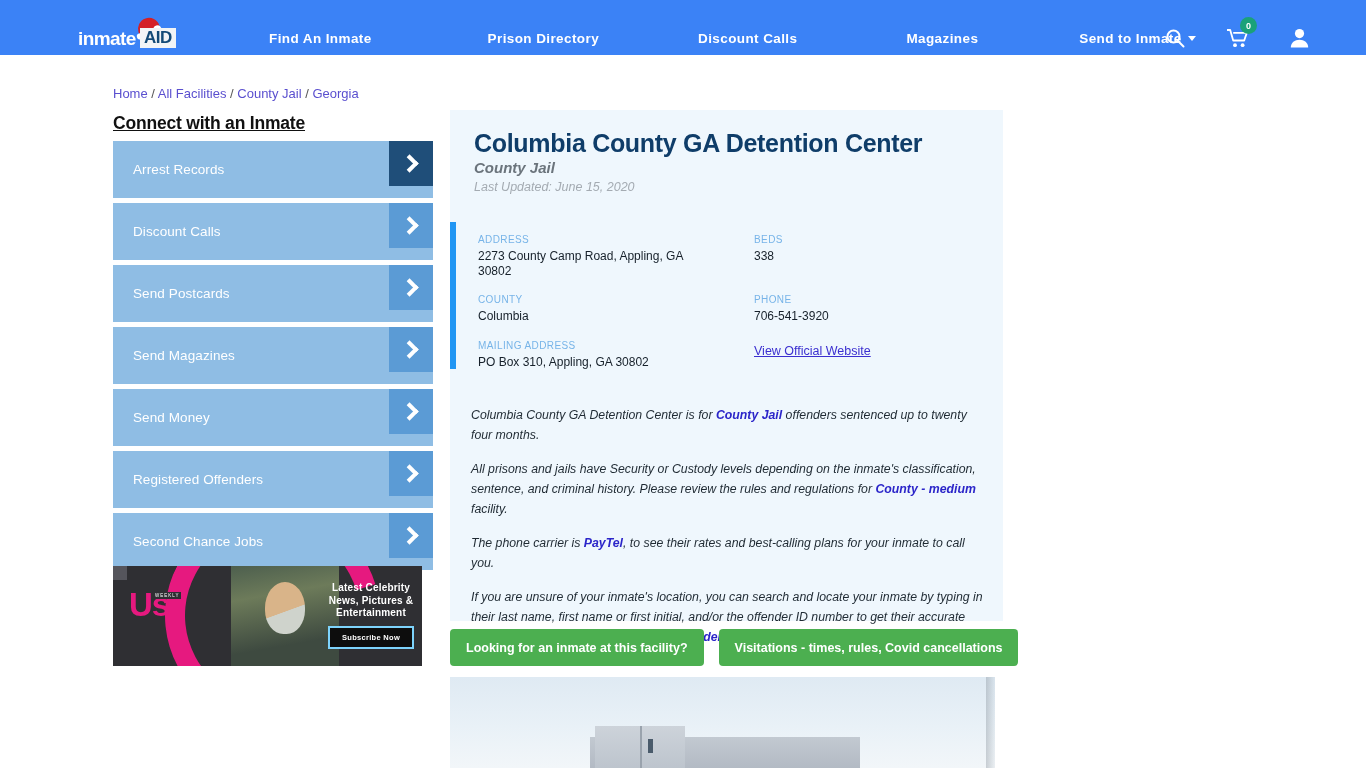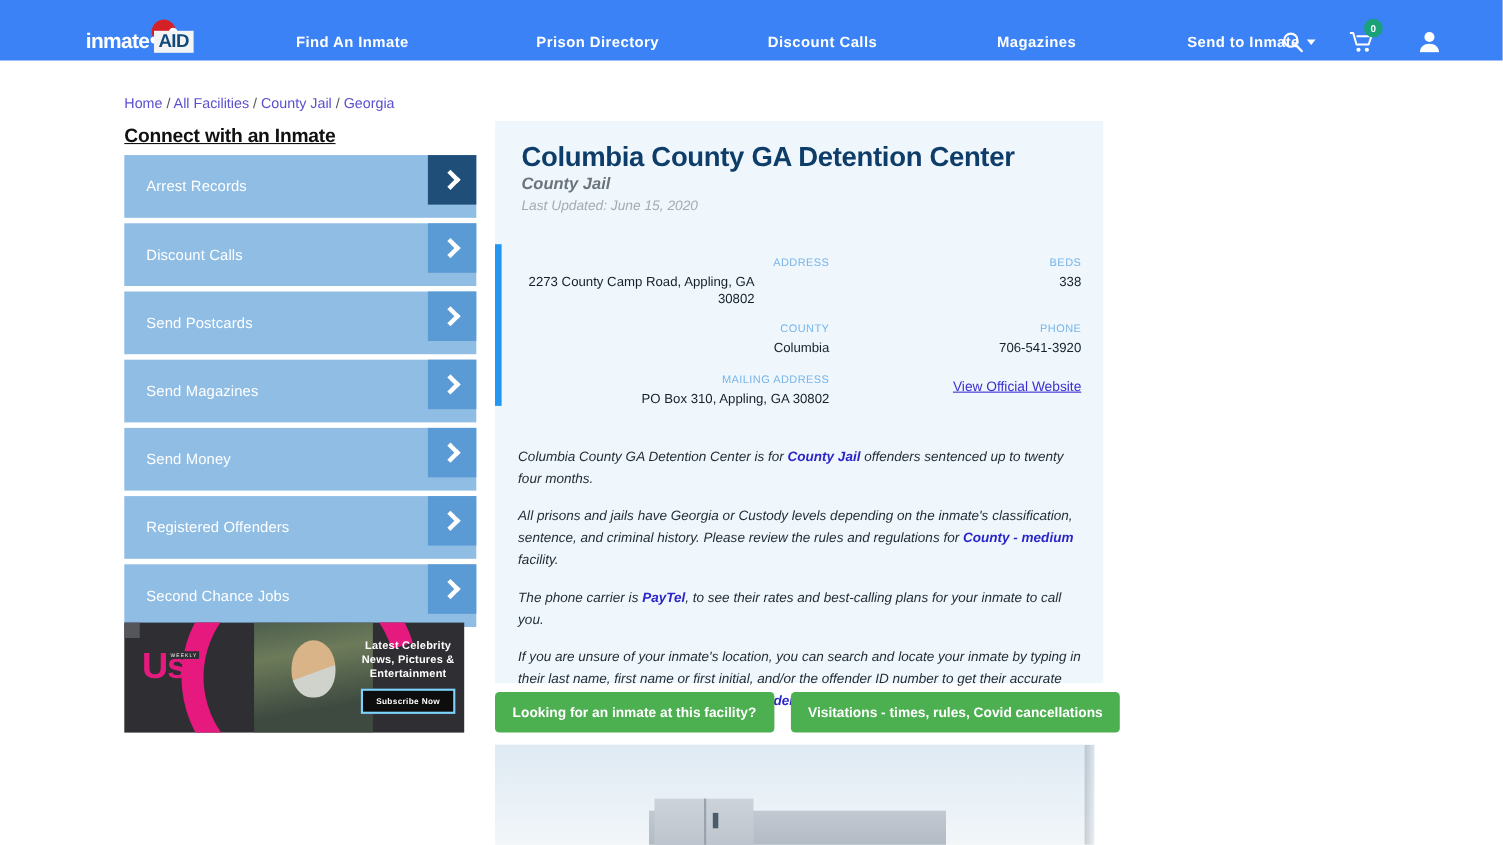--- a/index.html
+++ b/index.html
@@ -217,21 +217,20 @@
   .info-bar {
     position: absolute; left: 0px; top: 112px;
     width: 6px; height: 147px; background: #2196f3;
   }
   .info-grid {
     position: absolute; left: 28px; top: 124px;
     width: 505px;
     display: grid;
     grid-template-columns: 276px 1fr;
     grid-row-gap: 0px;
-    text-align: right;
   }
   .fld { margin-bottom: 16px; }
   .fld .k {
     font-size: 10px; color: #77b4e8; letter-spacing: 0.4px;
     text-transform: uppercase; margin-bottom: 4px;
   }
   .fld .v {
     font-size: 12px; color: #16202a; line-height: 14.5px;
   }
   .fld .v a {
@@ -447,21 +446,21 @@
     </div>
     <div class="fld">
       <div class="k"></div>
       <div class="v"><a>View Official Website</a></div>
     </div>
   </div>
 
   <div class="paras">
     <div class="para"><span>Columbia County GA Detention Center is for </span><span class="lk">County Jail</span><span> offenders sentenced up to twenty four months.</span></div>
 
-    <div class="para"><span>All prisons and jails have Georgia or Custody levels depending on the inmate's classification, sentence, and criminal history. Please review the rules and regulations for </span><span class="lk">County - medium</span><span> facility.</span></div>
+    <div class="para"><span>All prisons and jails have Security or Custody levels depending on the inmate's classification, sentence, and criminal history. Please review the rules and regulations for </span><span class="lk">County - medium</span><span> facility.</span></div>
 
     <div class="para"><span>The phone carrier is </span><span class="lk">PayTel</span><span>, to see their rates and best-calling plans for your inmate to call you.</span></div>
 
     <div class="para"><span>If you are unsure of your inmate's location, you can search and locate your inmate by typing in their last name, first name or first initial, and/or the offender ID number to get their accurate information immediately </span><span class="lk2">Registered Offenders</span></div>
   </div>
 </div>
 
 <div class="gbtns">
   <button class="gbtn">Looking for an inmate at this facility?</button>
   <button class="gbtn">Visitations - times, rules, Covid cancellations</button>

